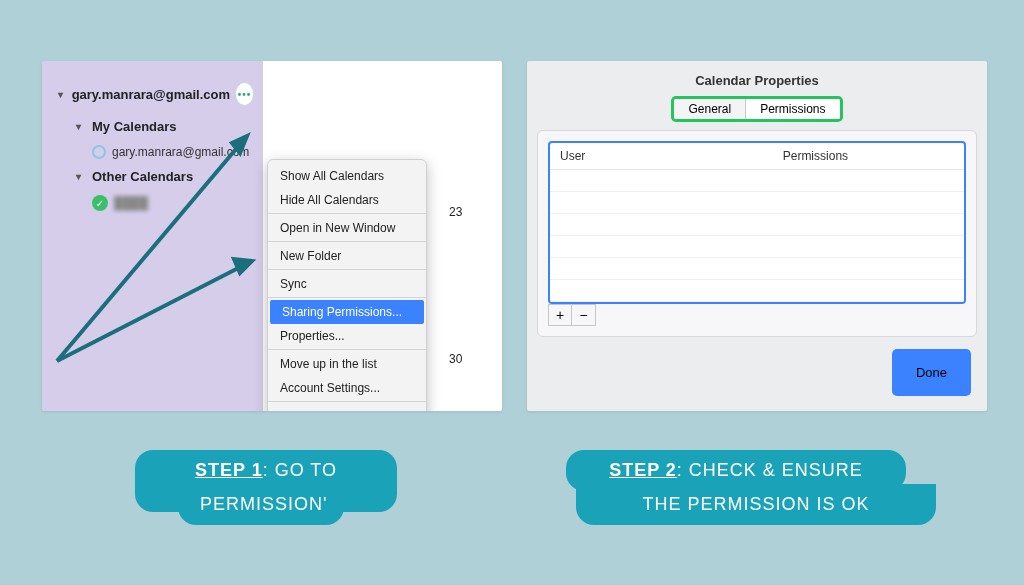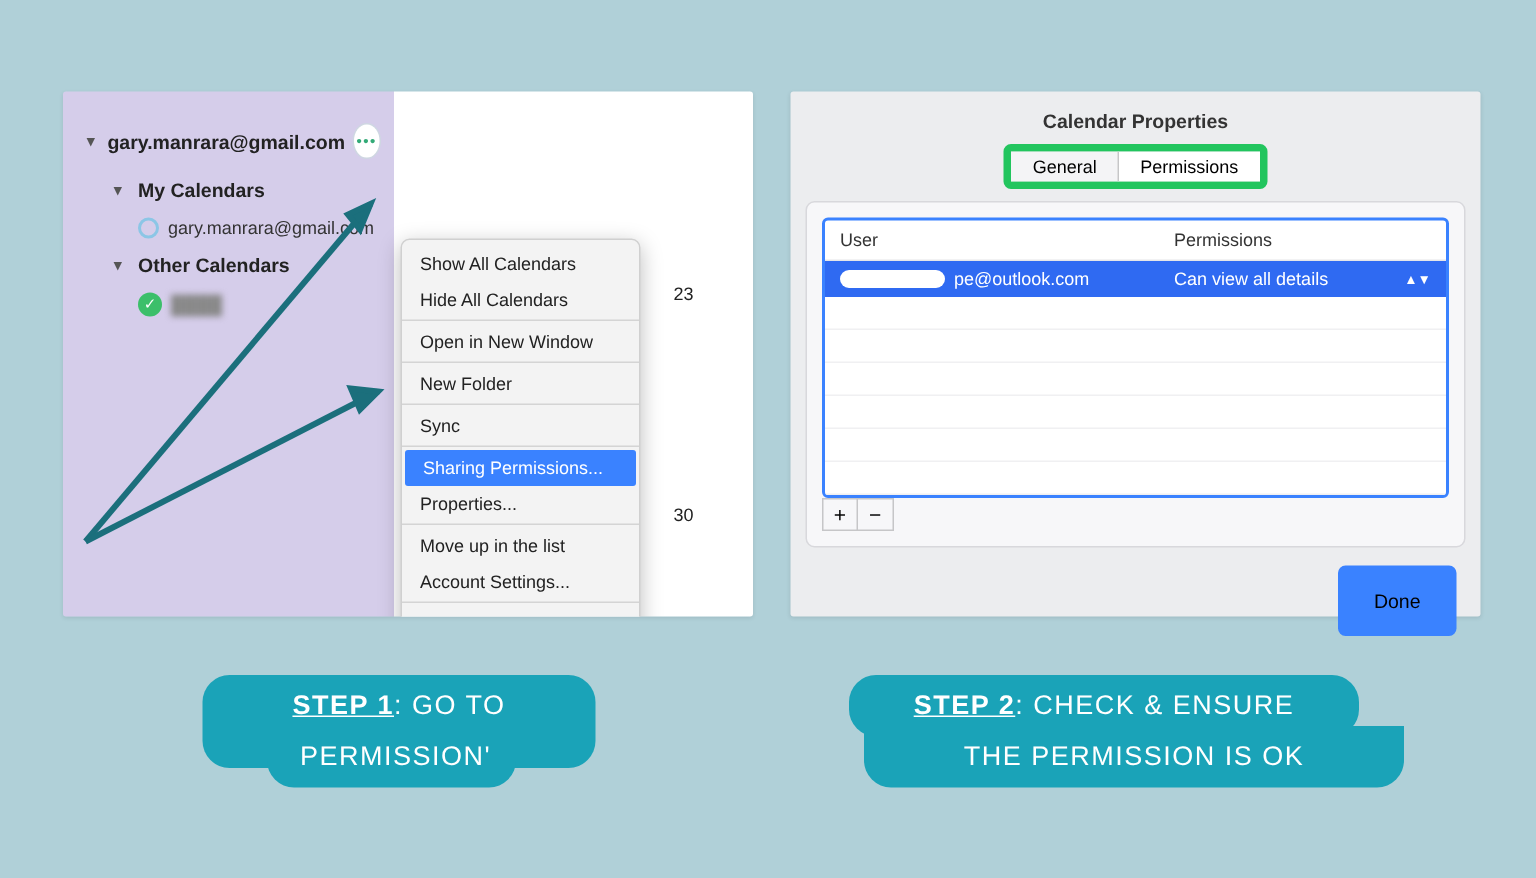--- a/index.html
+++ b/index.html
@@ -43,33 +43,33 @@
     position: absolute; left: 225px; top: 98px; width: 160px;
     background: #f3f3f3; border: 1px solid #d0d0d0; border-radius: 6px;
     box-shadow: 0 4px 14px rgba(0,0,0,0.25); padding: 4px 0;
     font-size: 12px; color: #222;
   }
   .mi { padding: 5px 12px; cursor: default; }
   .mi.sepb { border-bottom: 1px solid #d4d4d4; margin-bottom: 2px; padding-bottom: 6px; }
   .mi.hl { background: #3a82ff; color: #fff; border-radius: 2px; margin: 0 2px; }
   .mi.dis { color: #aaa; }
   
-  .daynum { position: absolute; font-size: 12px; color: #222; }
+  .daynum { position: absolute; font-size: 12px; color: #222; margin-top: 16px; }
   
   .arrow { position: absolute; stroke: #1b6f7c; stroke-width: 4; fill: none; }
   .arrowhead { fill: #1b6f7c; }
 
   
   #right-panel {
     left: 527px; top: 61px; width: 460px; height: 350px;
     background: #ecedef;
   }
   .props-title { text-align: center; font-size: 13px; font-weight: 600; padding: 12px 0 8px; color: #333; }
   .seg-wrap { text-align: center; margin-bottom: 8px; }
-  .seg { display: inline-flex; border: 5px solid #22c55e; border-radius: 5px; overflow: hidden; font-size: 12px; }
+  .seg { display: inline-flex; border: 3px solid #22c55e; border-radius: 5px; overflow: hidden; font-size: 12px; }
   .seg > div { padding: 3px 14px; background: #f4f4f6; }
   .seg > div + div { border-left: 1px solid #c6c6c8; }
   .seg .active { background: #fff; }
   .inner-card { margin: 0 10px; background: #f7f7f9; border: 1px solid #d8d8dc; border-radius: 6px; padding: 10px; }
   .perm-table { border: 2px solid #3a82ff; border-radius: 4px; background: #fff; overflow: hidden; }
   .ptr-head { display: flex; font-size: 12px; color: #333; padding: 6px 10px; border-bottom: 1px solid #e6e6e8; }
   .ptr-head .col-u { flex: 1.3; } .ptr-head .col-p { flex: 1; }
   .ptr-row { display: flex; align-items: center; font-size: 12px; color: #fff; background: #2f6af2; padding: 5px 10px; }
   .ptr-row .col-u { flex: 1.3; display: flex; align-items: center; gap: 6px; }
   .ptr-row .col-p { flex: 1; display: flex; align-items: center; justify-content: space-between; }
@@ -166,30 +166,20 @@
       <div>General</div>
       <div class="active">Permissions</div>
     </div>
   </div>
   <div class="inner-card">
     <div class="perm-table">
       <div class="ptr-head">
         <div class="col-u">User</div>
         <div class="col-p">Permissions</div>
       </div>
-      <div class="ptr-row">
-        <div class="col-u">
-          <span class="pill"></span>
-          <span>pe@outlook.com</span>
-        </div>
-        <div class="col-p">
-          <span>Can view all details</span>
-          <span class="ud">▲▼</span>
-        </div>
-      </div>
       <div class="blank-row"></div>
       <div class="blank-row"></div>
       <div class="blank-row"></div>
       <div class="blank-row"></div>
       <div class="blank-row"></div>
       <div class="blank-row"></div>
     </div>
     <div class="pm-btns">
       <button>+</button>
       <button>−</button>

